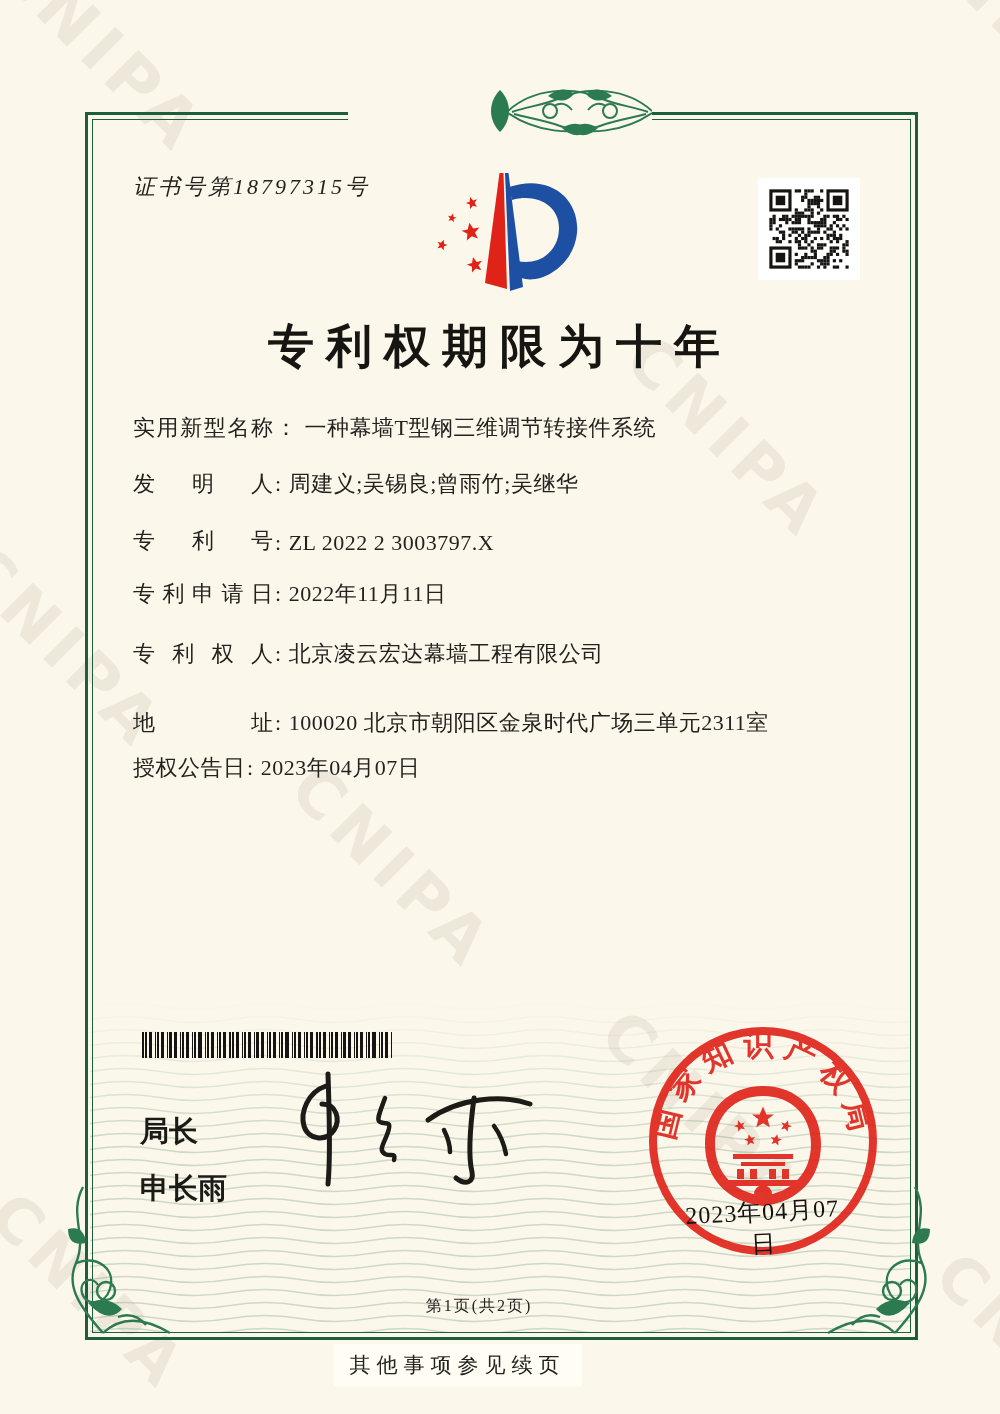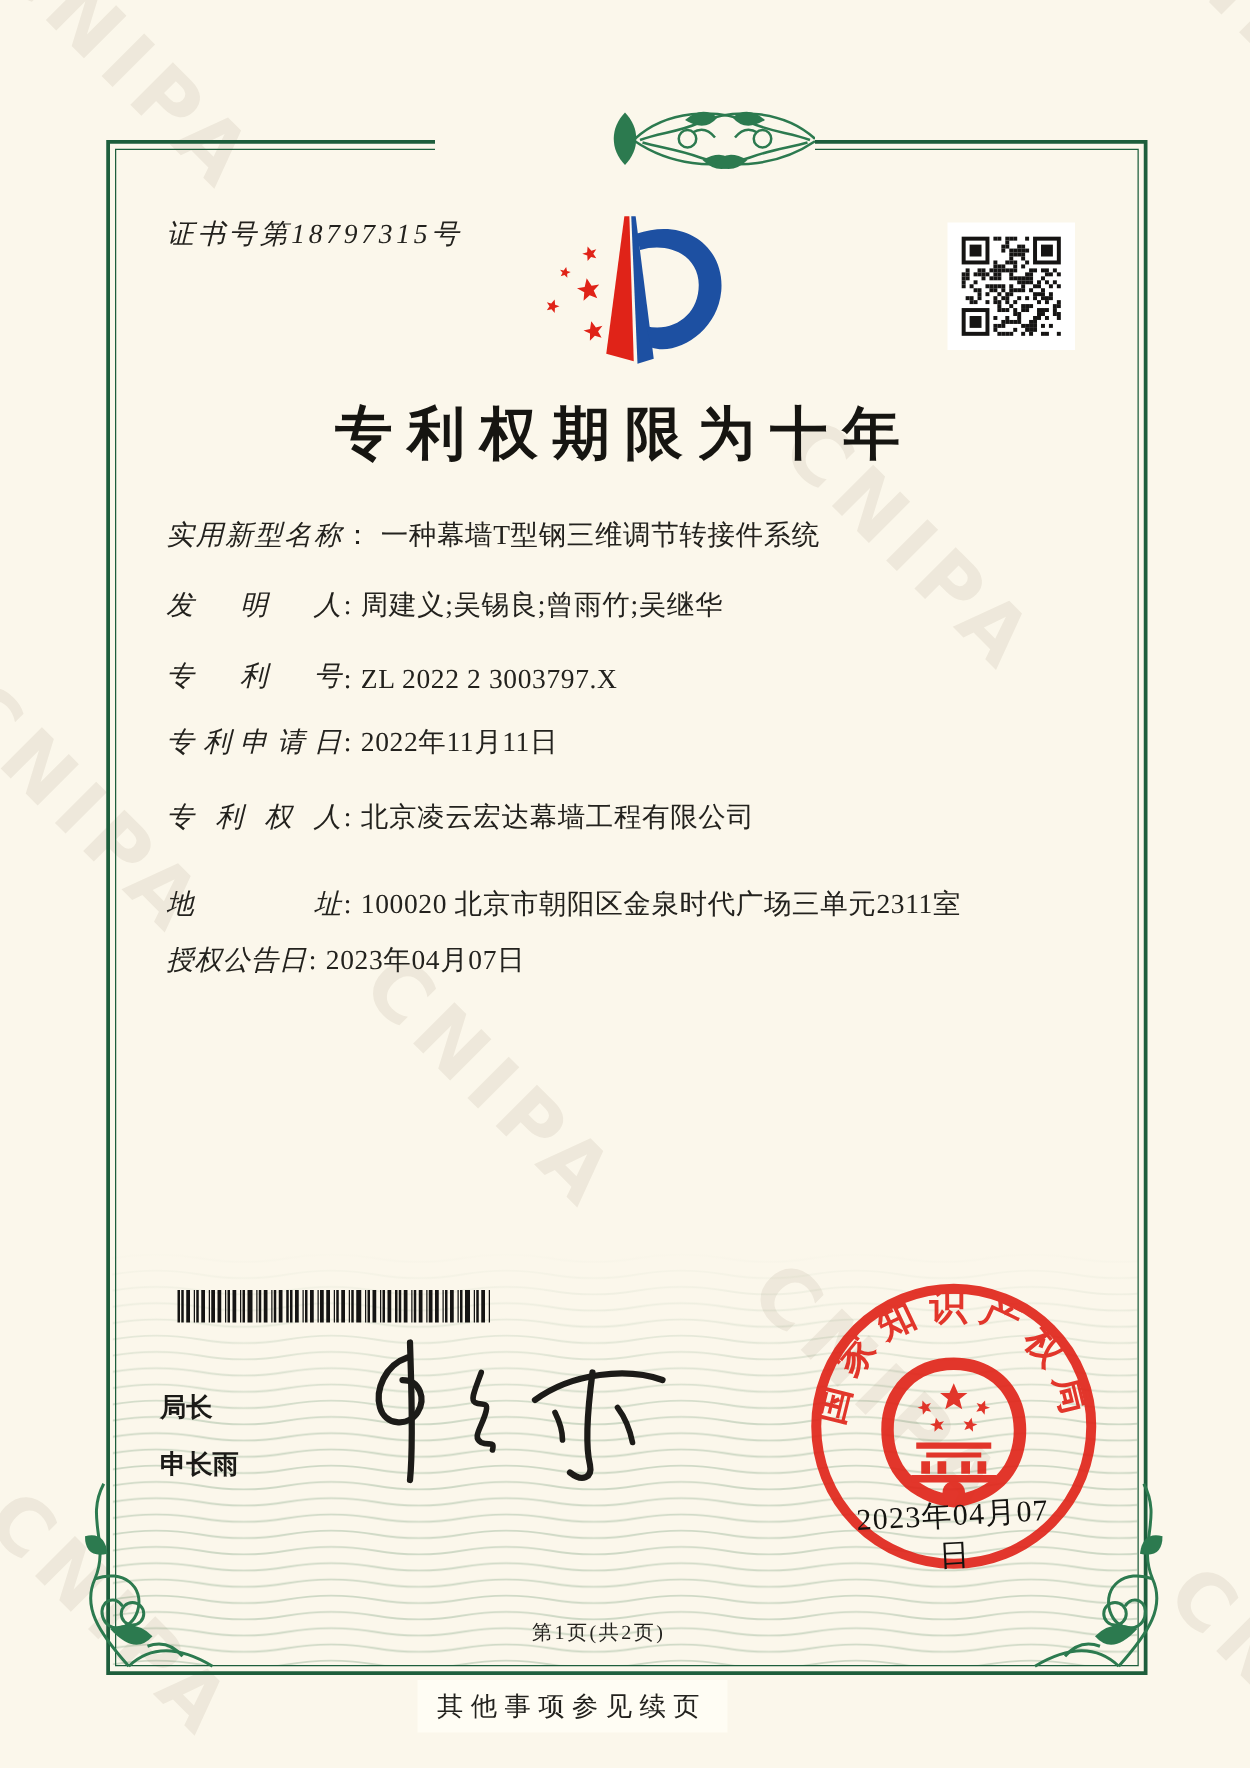--- a/index.html
+++ b/index.html
@@ -29,35 +29,35 @@
     border:1px solid #1d5e3c;}
   .ornament{z-index:4;pointer-events:none;}
   
   .cert-no{left:133px;top:172px;font-size:22px;letter-spacing:3px;z-index:5;font-style:italic;}
   .logo{left:428px;top:165px;z-index:5;}
   .qr{left:758px;top:178px;z-index:5;background:#fff;padding:5px;}
   .title{left:0;top:316px;width:1000px;text-align:center;margin:0;
     font-size:46px;font-weight:600;letter-spacing:12px;color:#161511;z-index:5;}
   
   .field-row{position:absolute;left:133px;width:740px;font-size:22px;z-index:5;white-space:nowrap;}
-  .flabel{display:inline-block;width:140px;text-align:justify;text-align-last:justify;vertical-align:bottom;font-style:italic;}
+  .flabel{display:inline-block;width:140px;text-align:justify;text-align-last:justify;vertical-align:bottom;}
   .flabel.narrow{width:112px;}
   .fcolon{display:inline-block;margin:0 2px 0 2px;}
   .fvalue{letter-spacing:0.5px;}
   .grant2{position:absolute;left:372px;top:0;white-space:nowrap;}
   
   .paras{left:133px;top:810px;width:738px;z-index:5;font-size:21.5px;line-height:33px;text-align:justify;}
   .paras p{margin:0 0 11px 0;text-indent:2em;}
   
   .barcode{left:142px;top:1032px;width:254px;height:26px;z-index:5;font-size:0;}
   .barcode i{display:inline-block;height:100%;background:#151413;}
   .barcode b{display:inline-block;height:100%;}
-  .signatory{left:128px;top:1112px;z-index:5;
+  .signatory{left:140px;top:1112px;z-index:5;
     font-family:"Liberation Sans","DejaVu Sans",sans-serif;
-    font-weight:bold;font-size:21px;color:#1b1a17;}
+    font-weight:bold;font-size:29px;color:#1b1a17;}
   .signatory div{margin-bottom:17px;}
   .signature{left:288px;top:1068px;z-index:5;}
   .seal{left:646px;top:1024px;width:234px;height:234px;z-index:6;}
   .seal-date{position:absolute;left:32px;top:172px;width:170px;text-align:center;
     font-size:24px;color:#141310;letter-spacing:1px;transform:rotate(-3deg);}
   .page-note{left:0;top:1296px;width:958px;text-align:center;font-size:16px;z-index:5;letter-spacing:2px;}
   .cont-note{left:0;top:1344px;width:915px;text-align:center;z-index:5;}
   .cont-note span{display:inline-block;background:#fffdf4;padding:7px 16px;
     font-size:21px;letter-spacing:6px;}
 </style>

